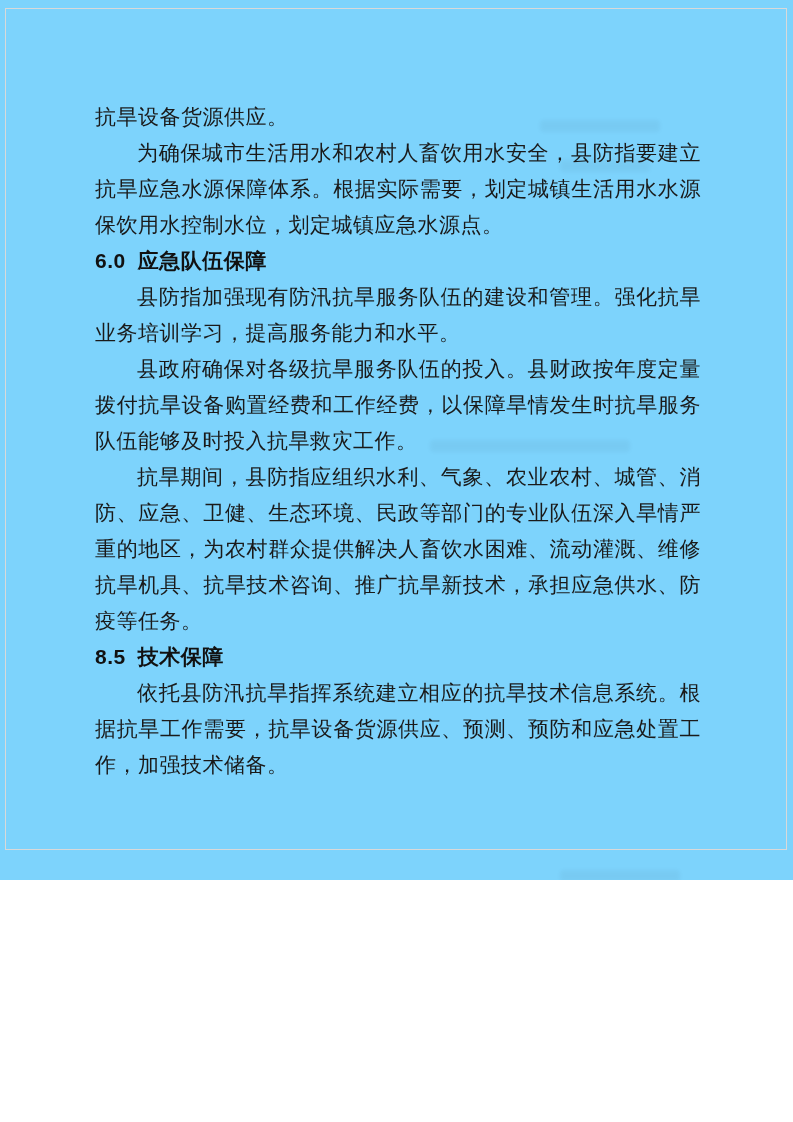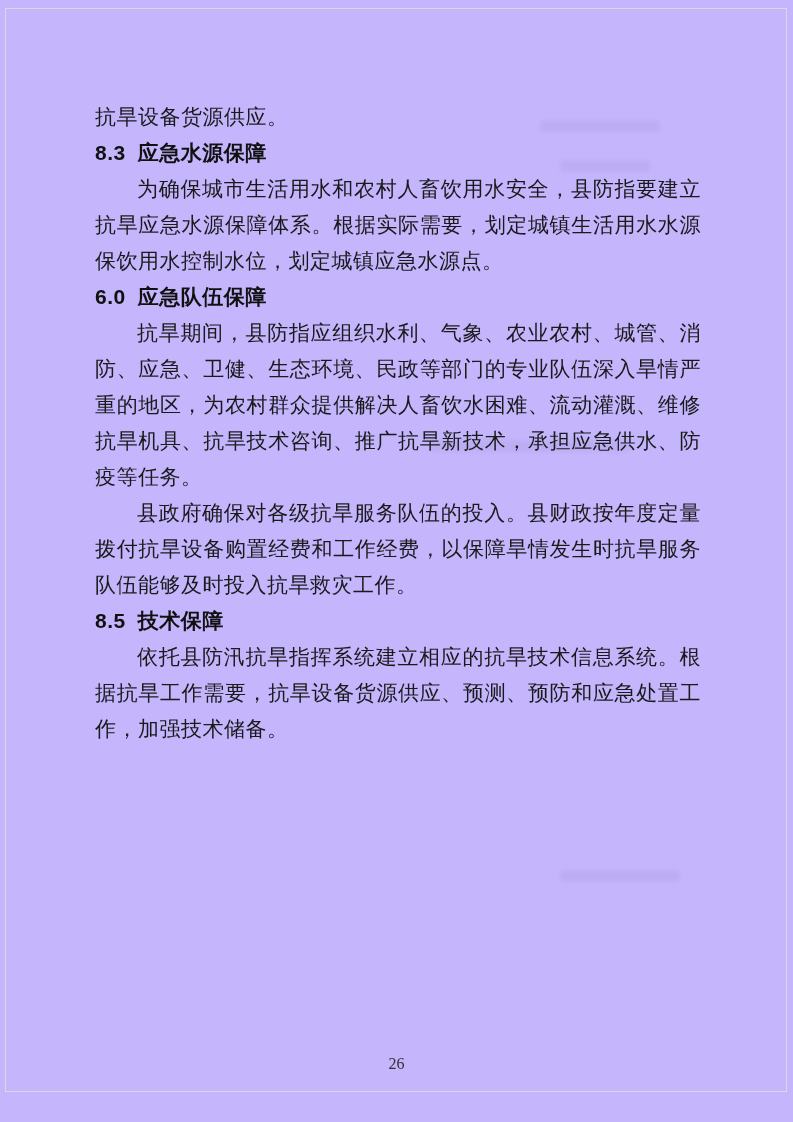--- a/index.html
+++ b/index.html
@@ -3,22 +3,22 @@
 <meta charset="utf-8">
 <style>
   html, body {
     margin: 0;
     padding: 0;
     background: #ffffff;
   }
   .page {
     position: relative;
     width: 793px;
-    height: 1122px;
-    background: #c4b5fd;
+    height: 880px;
+    background: #7dd3fc;
     overflow: hidden;
     font-family: "Liberation Serif", "DejaVu Serif", serif;
     color: #1a1a1a;
   }
   
   .scan-border {
     position: absolute;
     top: 8px;
     left: 5px;
     right: 6px;
@@ -89,30 +89,28 @@
 
   <div class="smudge s1"></div>
   <div class="smudge s2"></div>
   <div class="smudge s3"></div>
   <div class="smudge s4"></div>
 
   <div class="content">
 
     <p class="para no-indent">抗旱设备货源供应。</p>
 
-    <h2 class="section-heading">
-      <span class="heading-number">8.3</span><span class="heading-title">应急水源保障</span>
-    </h2>
     <p class="para">为确保城市生活用水和农村人畜饮用水安全，县防指要建立抗旱应急水源保障体系。根据实际需要，划定城镇生活用水水源保饮用水控制水位，划定城镇应急水源点。</p>
 
     <h2 class="section-heading">
       <span class="heading-number">6.0</span><span class="heading-title">应急队伍保障</span>
     </h2>
+    <p class="para">县防指加强现有防汛抗旱服务队伍的建设和管理。强化抗旱业务培训学习，提高服务能力和水平。</p>
+    <p class="para">县政府确保对各级抗旱服务队伍的投入。县财政按年度定量拨付抗旱设备购置经费和工作经费，以保障旱情发生时抗旱服务队伍能够及时投入抗旱救灾工作。</p>
     <p class="para">抗旱期间，县防指应组织水利、气象、农业农村、城管、消防、应急、卫健、生态环境、民政等部门的专业队伍深入旱情严重的地区，为农村群众提供解决人畜饮水困难、流动灌溉、维修抗旱机具、抗旱技术咨询、推广抗旱新技术，承担应急供水、防疫等任务。</p>
-    <p class="para">县政府确保对各级抗旱服务队伍的投入。县财政按年度定量拨付抗旱设备购置经费和工作经费，以保障旱情发生时抗旱服务队伍能够及时投入抗旱救灾工作。</p>
 
     <h2 class="section-heading">
       <span class="heading-number">8.5</span><span class="heading-title">技术保障</span>
     </h2>
     <p class="para">依托县防汛抗旱指挥系统建立相应的抗旱技术信息系统。根据抗旱工作需要，抗旱设备货源供应、预测、预防和应急处置工作，加强技术储备。</p>
 
   </div>
 
   <div class="page-number">26</div>
 

